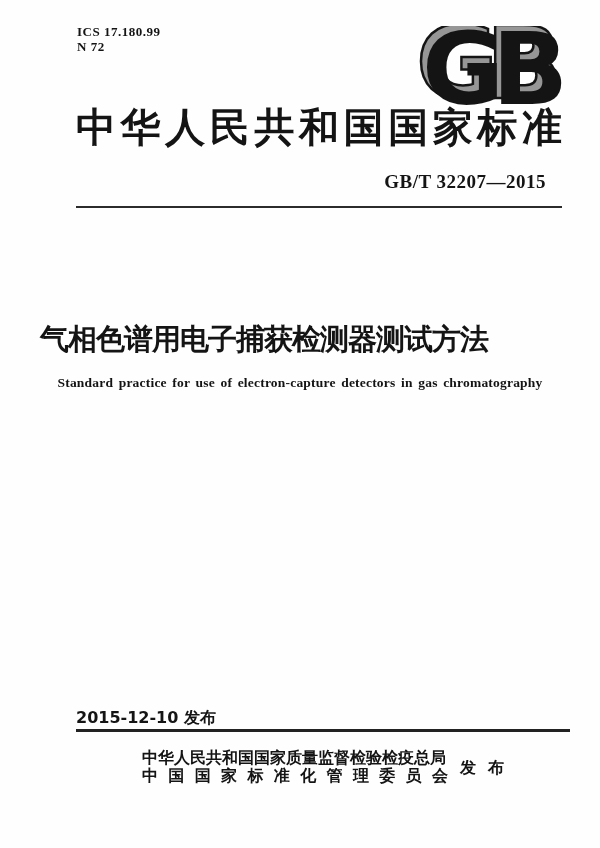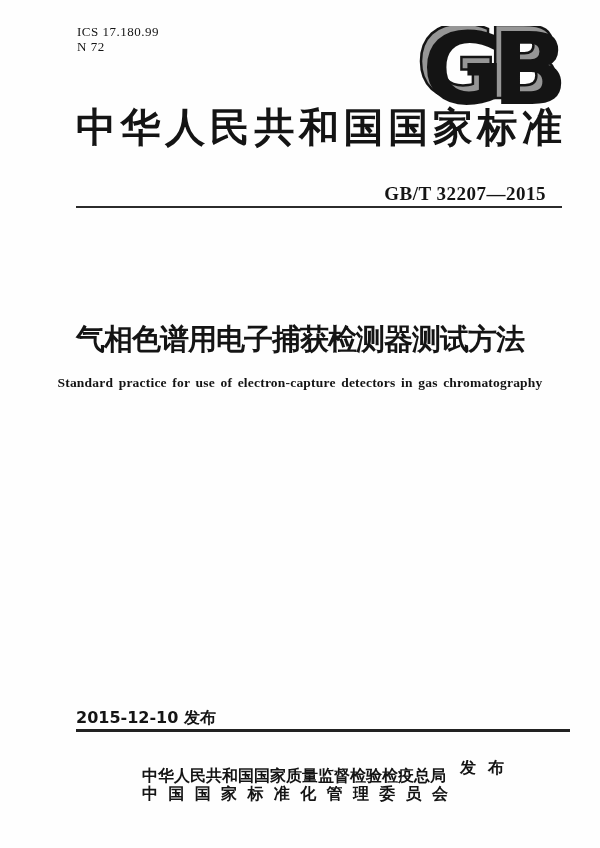--- a/index.html
+++ b/index.html
@@ -10,21 +10,21 @@
     color: #141414;
     font-family: "Liberation Serif", "DejaVu Serif", serif;
     overflow: hidden;
   }
 
   
   .ics-block {
     position: absolute;
     left: 77px; top: 24px;
     font-family: "Liberation Serif", "DejaVu Serif", serif;
-    font-weight: normal;
+    font-weight: bold;
     font-size: 13px;
     line-height: 15px;
     letter-spacing: 0.5px;
   }
 
   
   .gb-logo {
     position: absolute;
     left: 416px; top: 26px;
     width: 146px; height: 84px;
@@ -52,35 +52,34 @@
     white-space: nowrap;
   }
 
   .std-number {
     position: absolute;
     right: 54px; top: 171px;
     font-family: "Liberation Serif", "DejaVu Serif", serif;
     font-weight: bold;
     font-size: 19px;
     letter-spacing: 0.5px;
-    margin-top: 12px;
   }
 
   .rule-top {
     position: absolute;
     left: 76px; top: 206px;
     width: 486px; height: 2px;
     background: #2b2b2b;
   }
 
   .title-cn {
     position: absolute;
     left: 40px; top: 320px;
     width: 520px;
-    text-align: center;
+    text-align: left;
     font-family: "DejaVu Sans", "Liberation Sans", sans-serif;
     font-weight: bold;
     font-size: 29px;
     letter-spacing: -1px;
     white-space: nowrap;
   }
 
   .title-en {
     position: absolute;
     left: 30px; top: 375px;
@@ -114,21 +113,20 @@
   }
 
   .issuer-block {
     position: absolute;
     left: 142px; top: 749px;
     width: 306px;
     font-family: "Liberation Serif", "DejaVu Serif", serif;
     font-weight: bold;
     font-size: 16px;
     line-height: 17.5px;
-    margin-top: 18px;
   }
   .issuer-line1 { white-space: nowrap; }
   .issuer-line2 {
     display: flex;
     justify-content: space-between;
     white-space: nowrap;
   }
 
   .publish-label {
     position: absolute;

